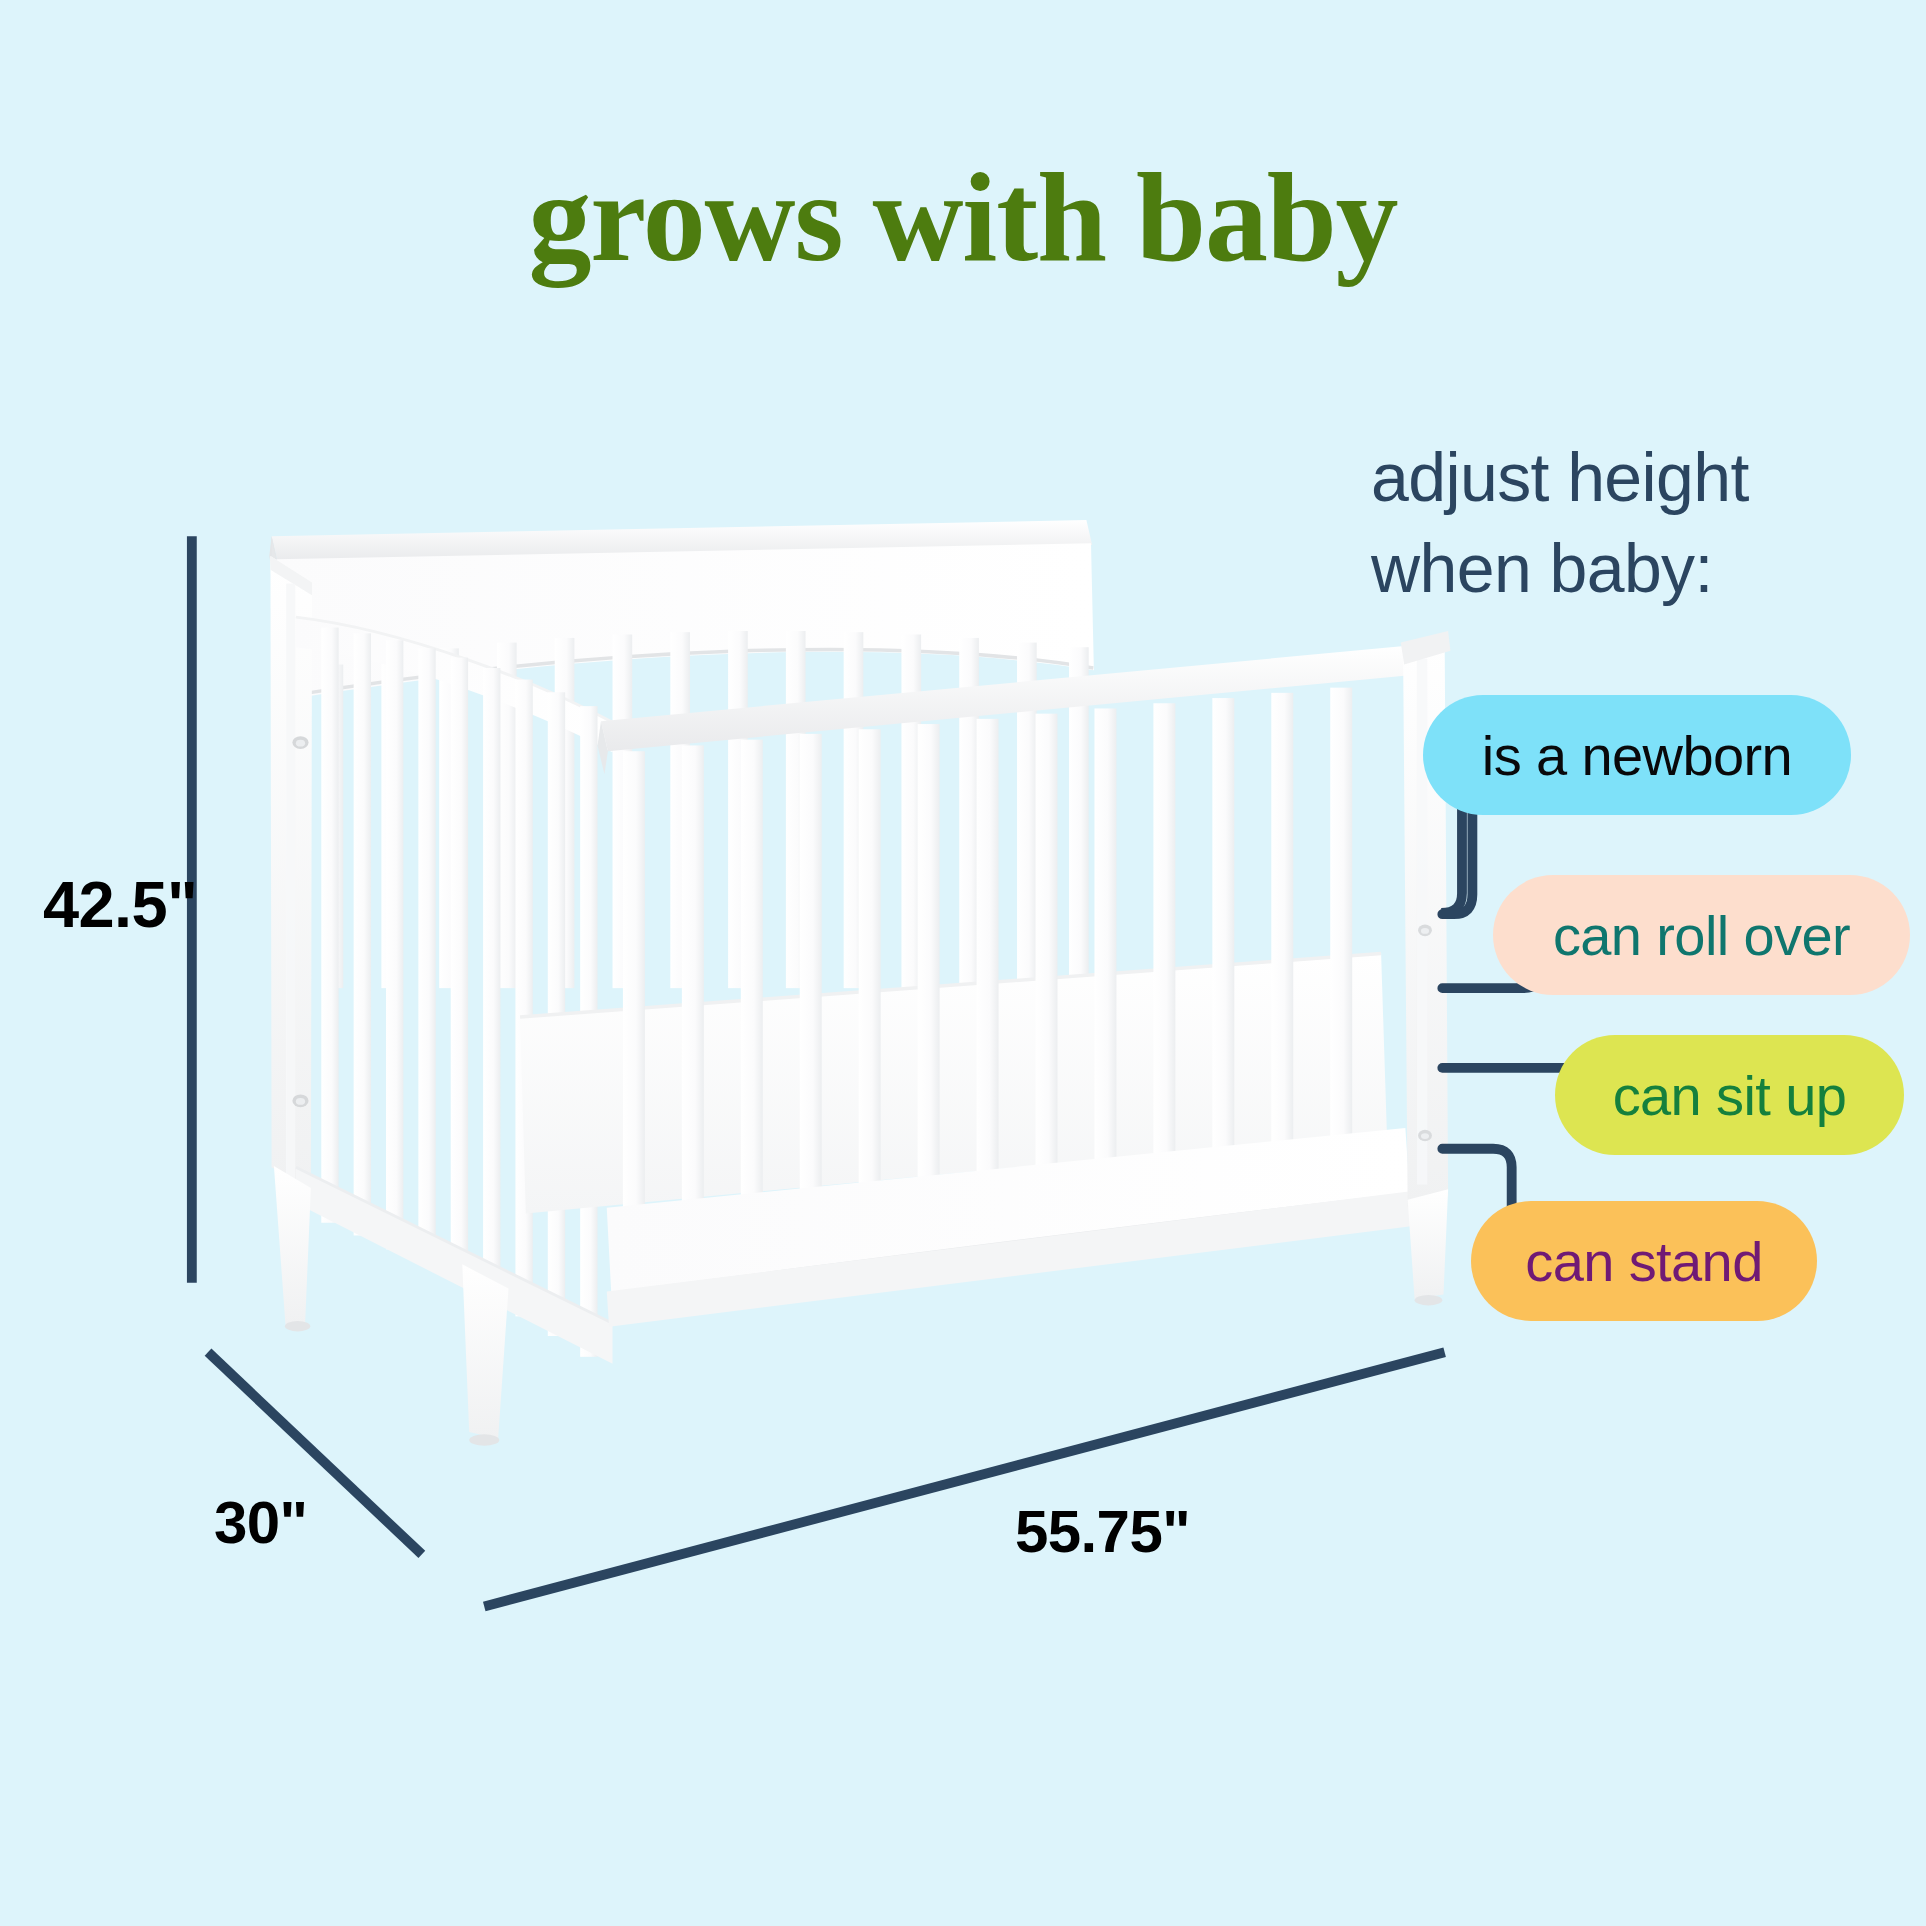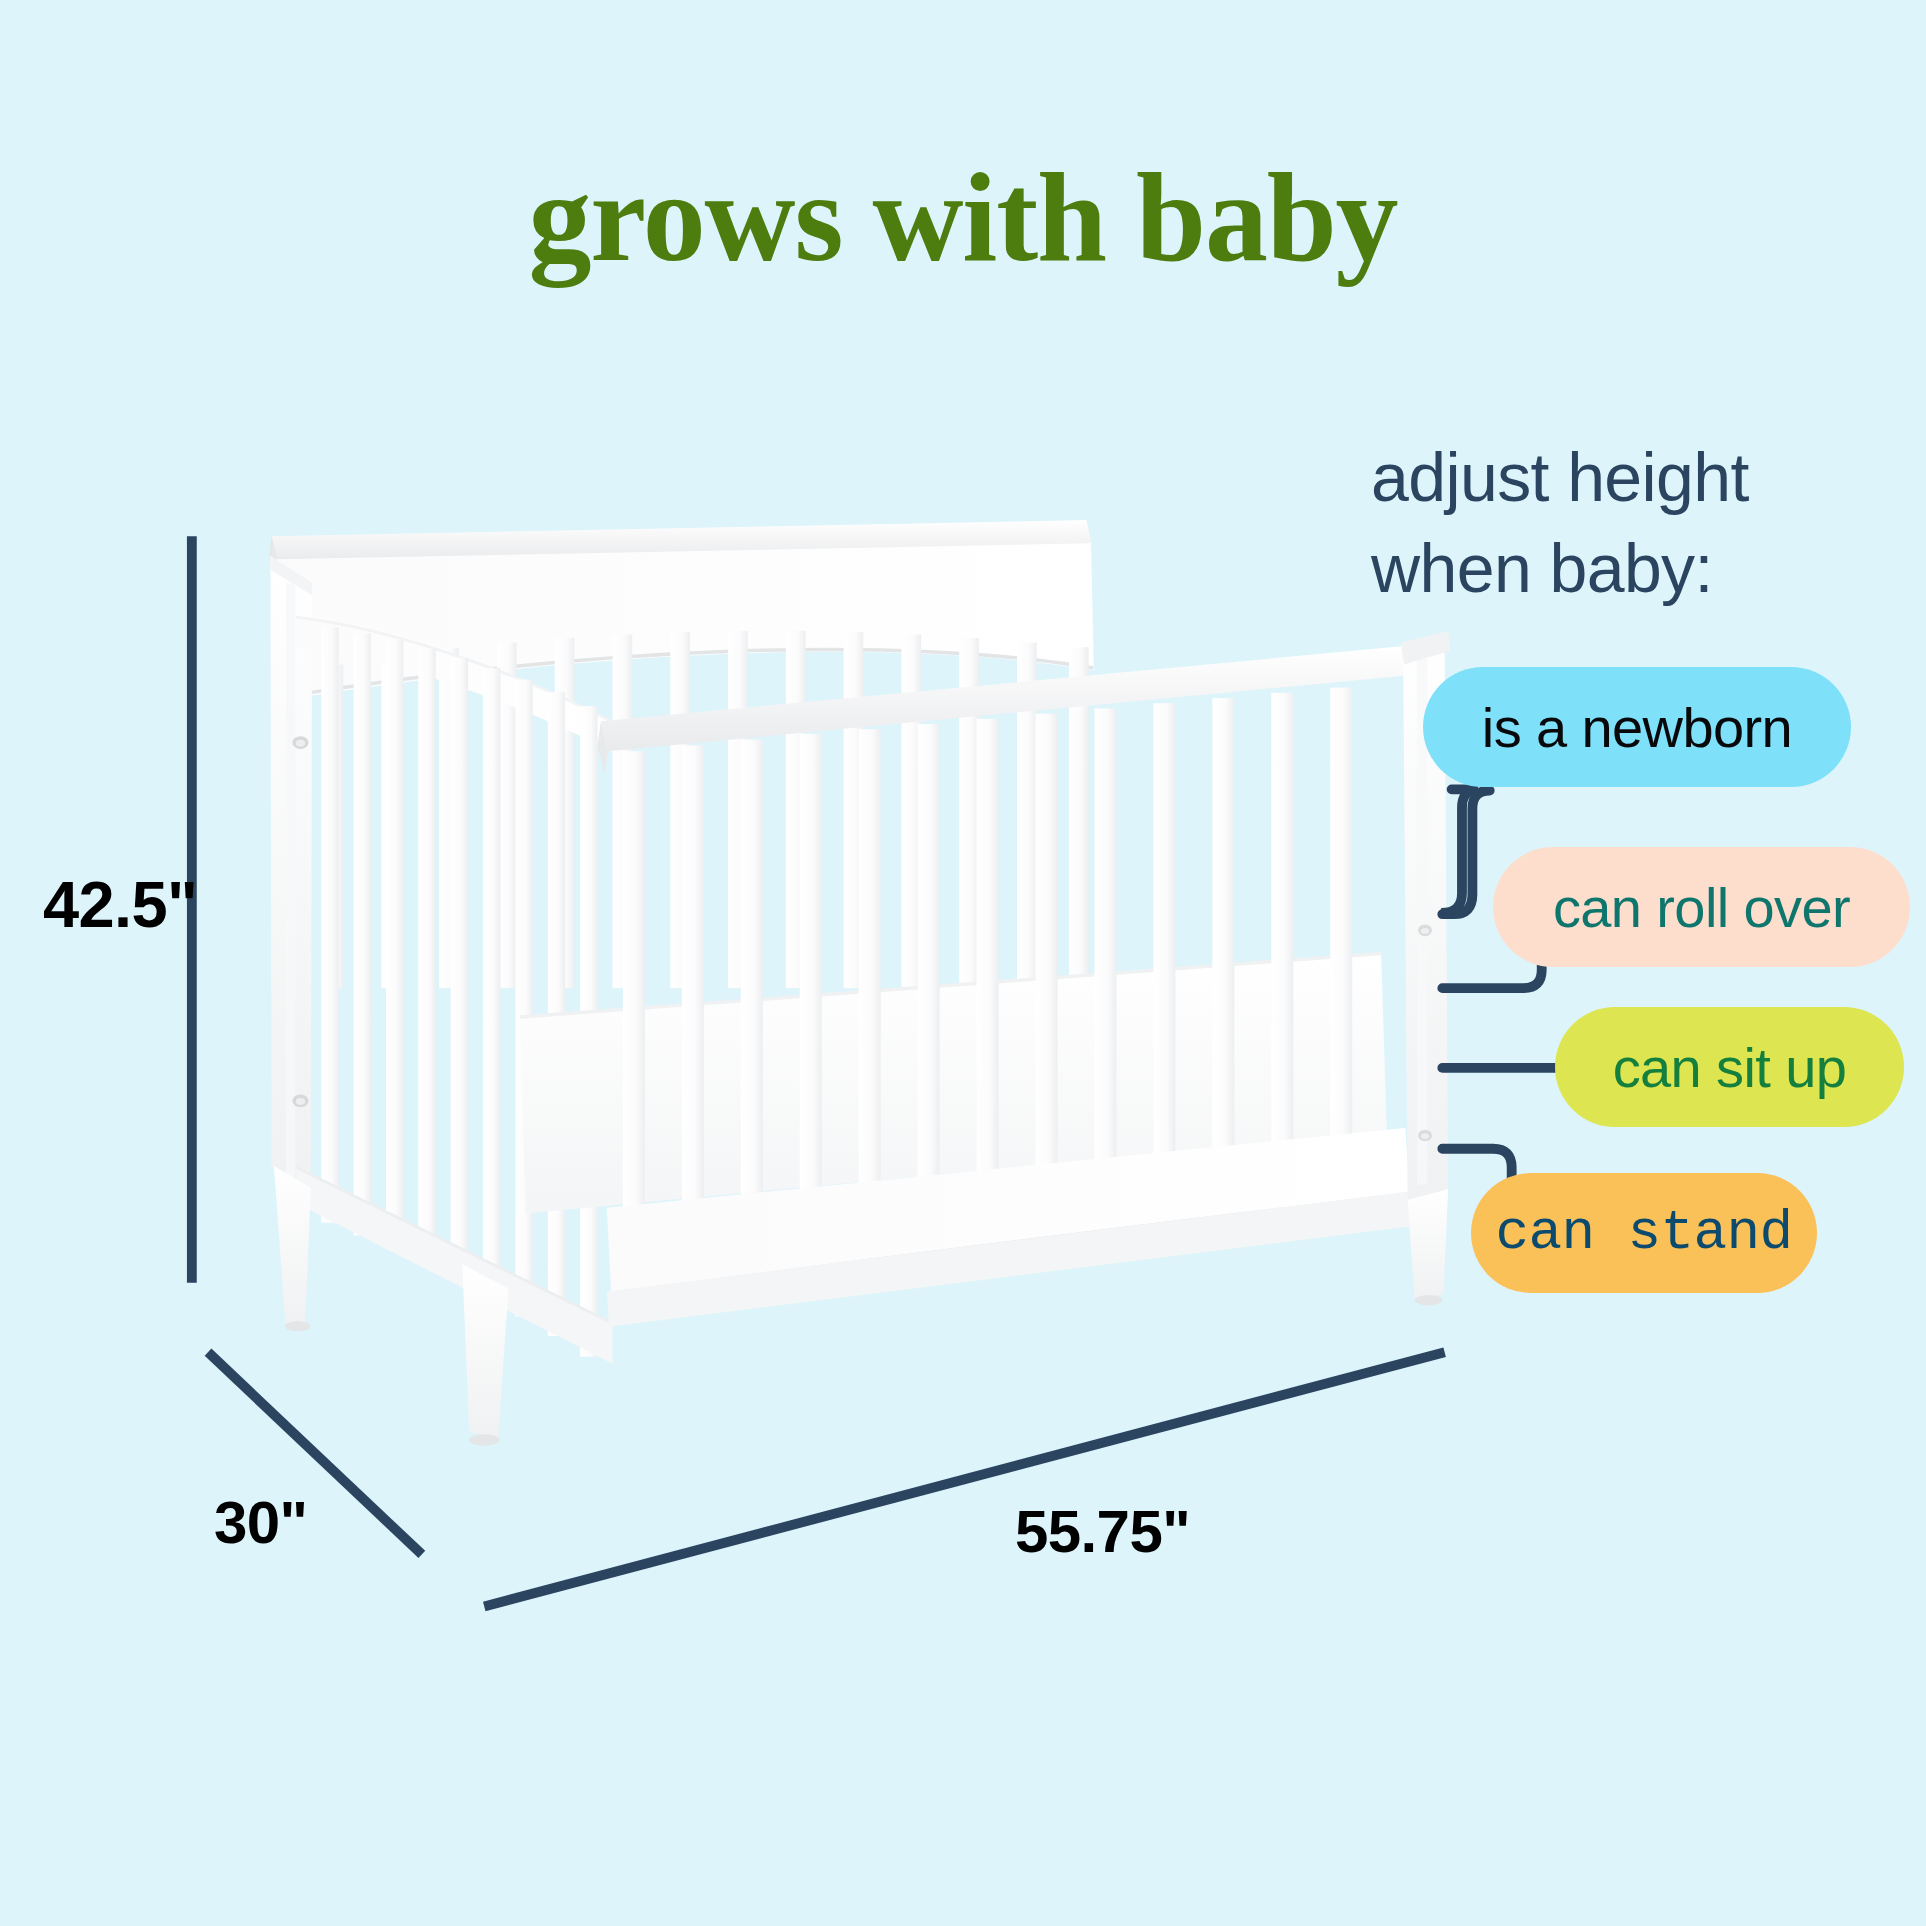--- a/index.html
+++ b/index.html
@@ -45,20 +45,21 @@
     display:flex;
     align-items:center;
     justify-content:center;
     border-radius:577px;
     color:#09090b;
     font-size:56px;
     letter-spacing:-0.6px;
     font-weight:400;
     white-space:nowrap;
     box-sizing:border-box;
+    margin-top:28px;
   }
   #pill-0{ left:1423px; top:667px; width:428px; height:120px; }
   #pill-1{ left:1493px; top:847px; width:417px; height:120px; }
   #pill-2{ left:1555px; top:1007px; width:349px; height:120px; }
   #pill-3{ left:1471px; top:1173px; width:346px; height:120px; }
 
   
   .dim{
     position:absolute;
     color:#000;
@@ -236,20 +237,20 @@
   </svg>
 
   <div class="adjust-head" style="color: rgb(43, 69, 96);">
     <span>adjust height</span>
     <span>when baby:</span>
   </div>
 
   <div class="pill" id="pill-0" style="background: rgb(126, 225, 249); color: rgb(9, 9, 11);">is a newborn</div>
   <div class="pill" id="pill-1" style="background: rgb(253, 222, 205); color: #0f766e;">can roll over</div>
   <div class="pill" id="pill-2" style="background: rgb(221, 229, 81); color: #15803d;">can sit up</div>
-  <div class="pill" id="pill-3" style="background: rgb(251, 193, 89); color: #0c4a6e; font-family: Liberation Mono, monospace;">can stand</div>
+  <div class="pill" id="pill-3" style="background: rgb(251, 193, 89); color: #701a75;">can stand</div>
 
   <div class="dim" id="dim-h" style="color: rgb(0, 0, 0);">42.5"</div>
   <div class="dim" id="dim-d" style="color: rgb(0, 0, 0);">30"</div>
   <div class="dim" id="dim-w" style="color: rgb(0, 0, 0);">55.75"</div>
 
 </div>
 
 
 </body></html>

